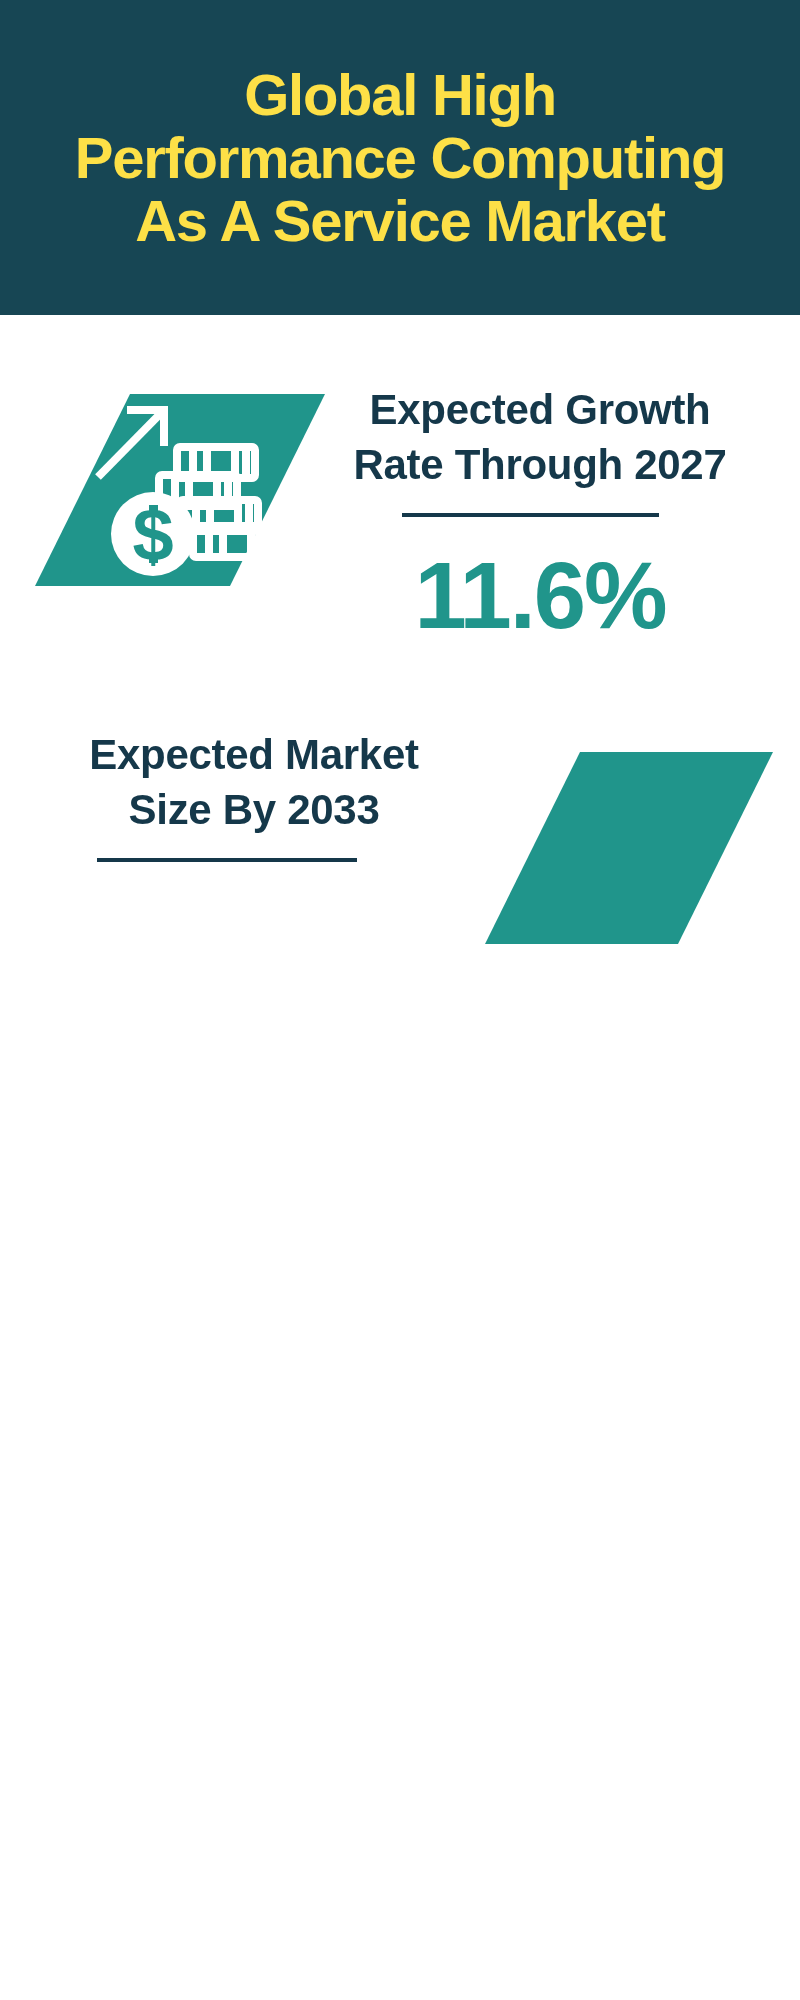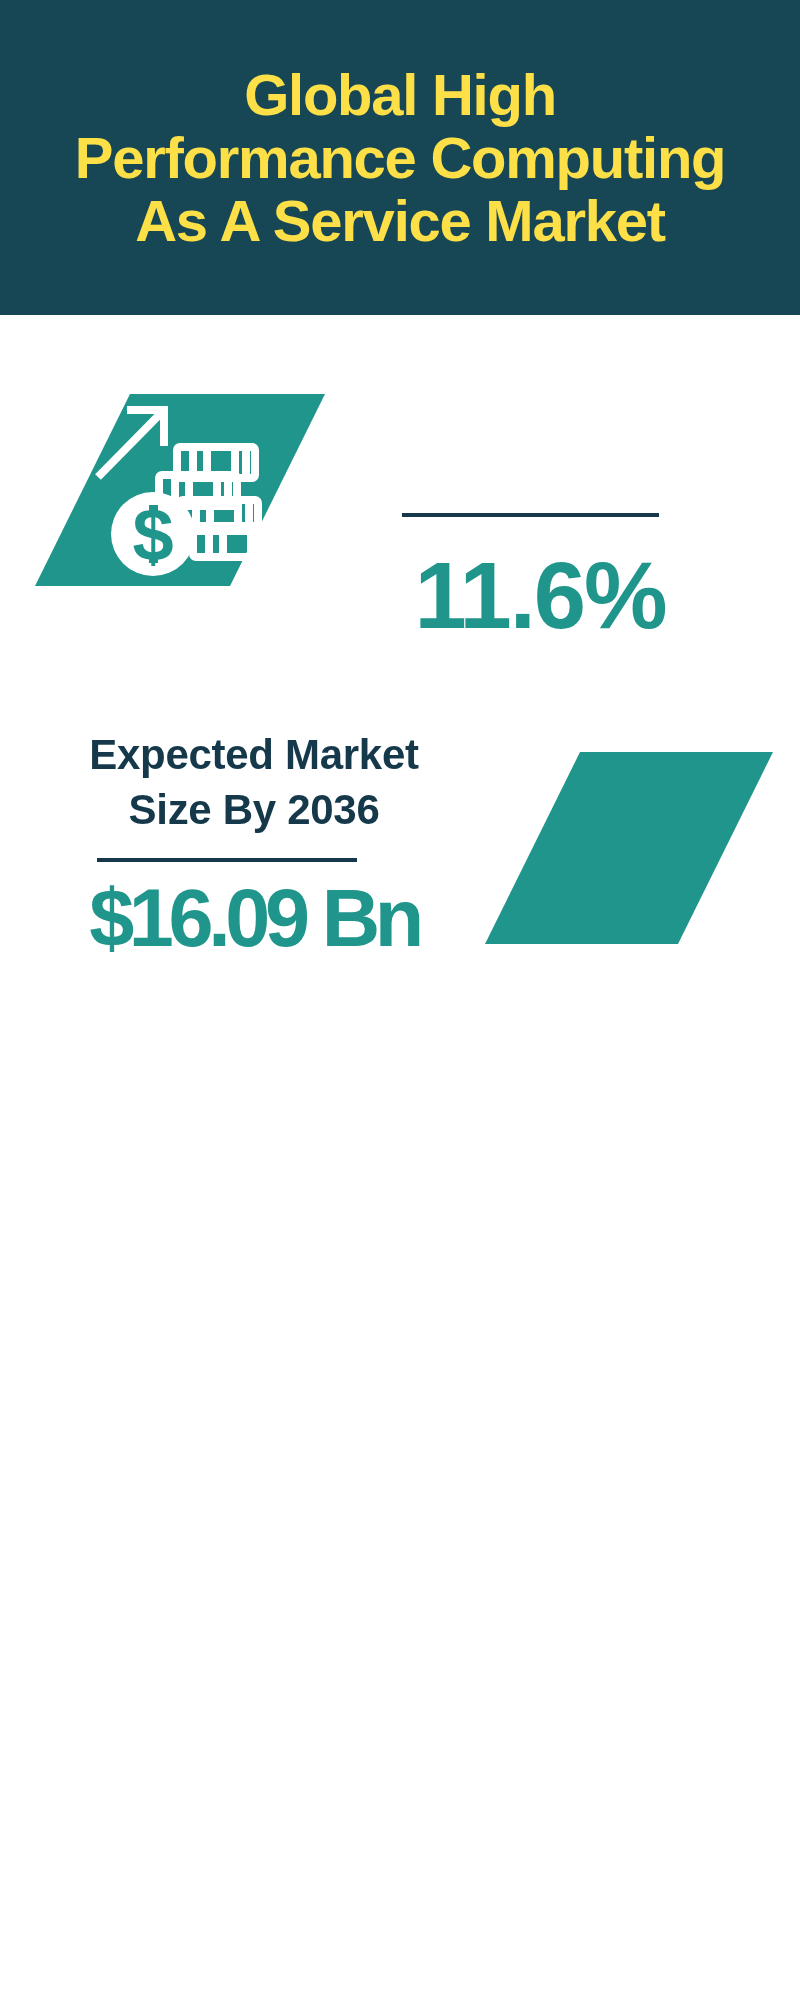--- a/index.html
+++ b/index.html
@@ -48,25 +48,26 @@
       <path d="M166 110 v31 M180 110 v31 M208 110 v31 M219 110 v31"></path>
 
       <rect x="163" y="136" width="78" height="31" rx="3"></rect>
       <path d="M179 136 v31 M193 136 v31 M221 136 v31 M232 136 v31"></path>
     </g>
     <circle cx="123" cy="144" r="42" fill="#ffffff"></circle>
     <path d="M119 115 h9 v7 h-9 z M119 166 h9 v7 h-9 z" fill="#20958b"></path>
     <text x="123" y="170" font-size="74" font-family="Liberation Sans, sans-serif" font-weight="700" fill="#20958b" text-anchor="middle">$</text>
   </svg>
 
+  <div class="stat-label" style="left:340px;top:382px;width:400px;">Expected Growth
+Rate Through 2027</div>
   <div class="rule" style="left:402px;top:513px;width:257px;height:4px;"></div>
   <div class="stat-value" style="left:340px;top:549px;width:400px;">11.6%</div>
 
   <div class="stat-label" style="left:54px;top:727px;width:400px;">Expected Market
-Size By 2036</div>
+Size By 2033</div>
   <div class="rule" style="left:97px;top:858px;width:260px;height:4px;"></div>
-  <div class="stat-value sm" style="left:54px;top:878px;width:400px;">$16.09 Bn</div>
 
   <svg class="para" style="left:480px;top:748px;width:300px;height:200px;background:none;" viewBox="0 0 300 200">
     <polygon points="100,4 293,4 198,196 5,196" fill="#20958b"></polygon>
   </svg>
 
 </div>
 
 </body></html>

